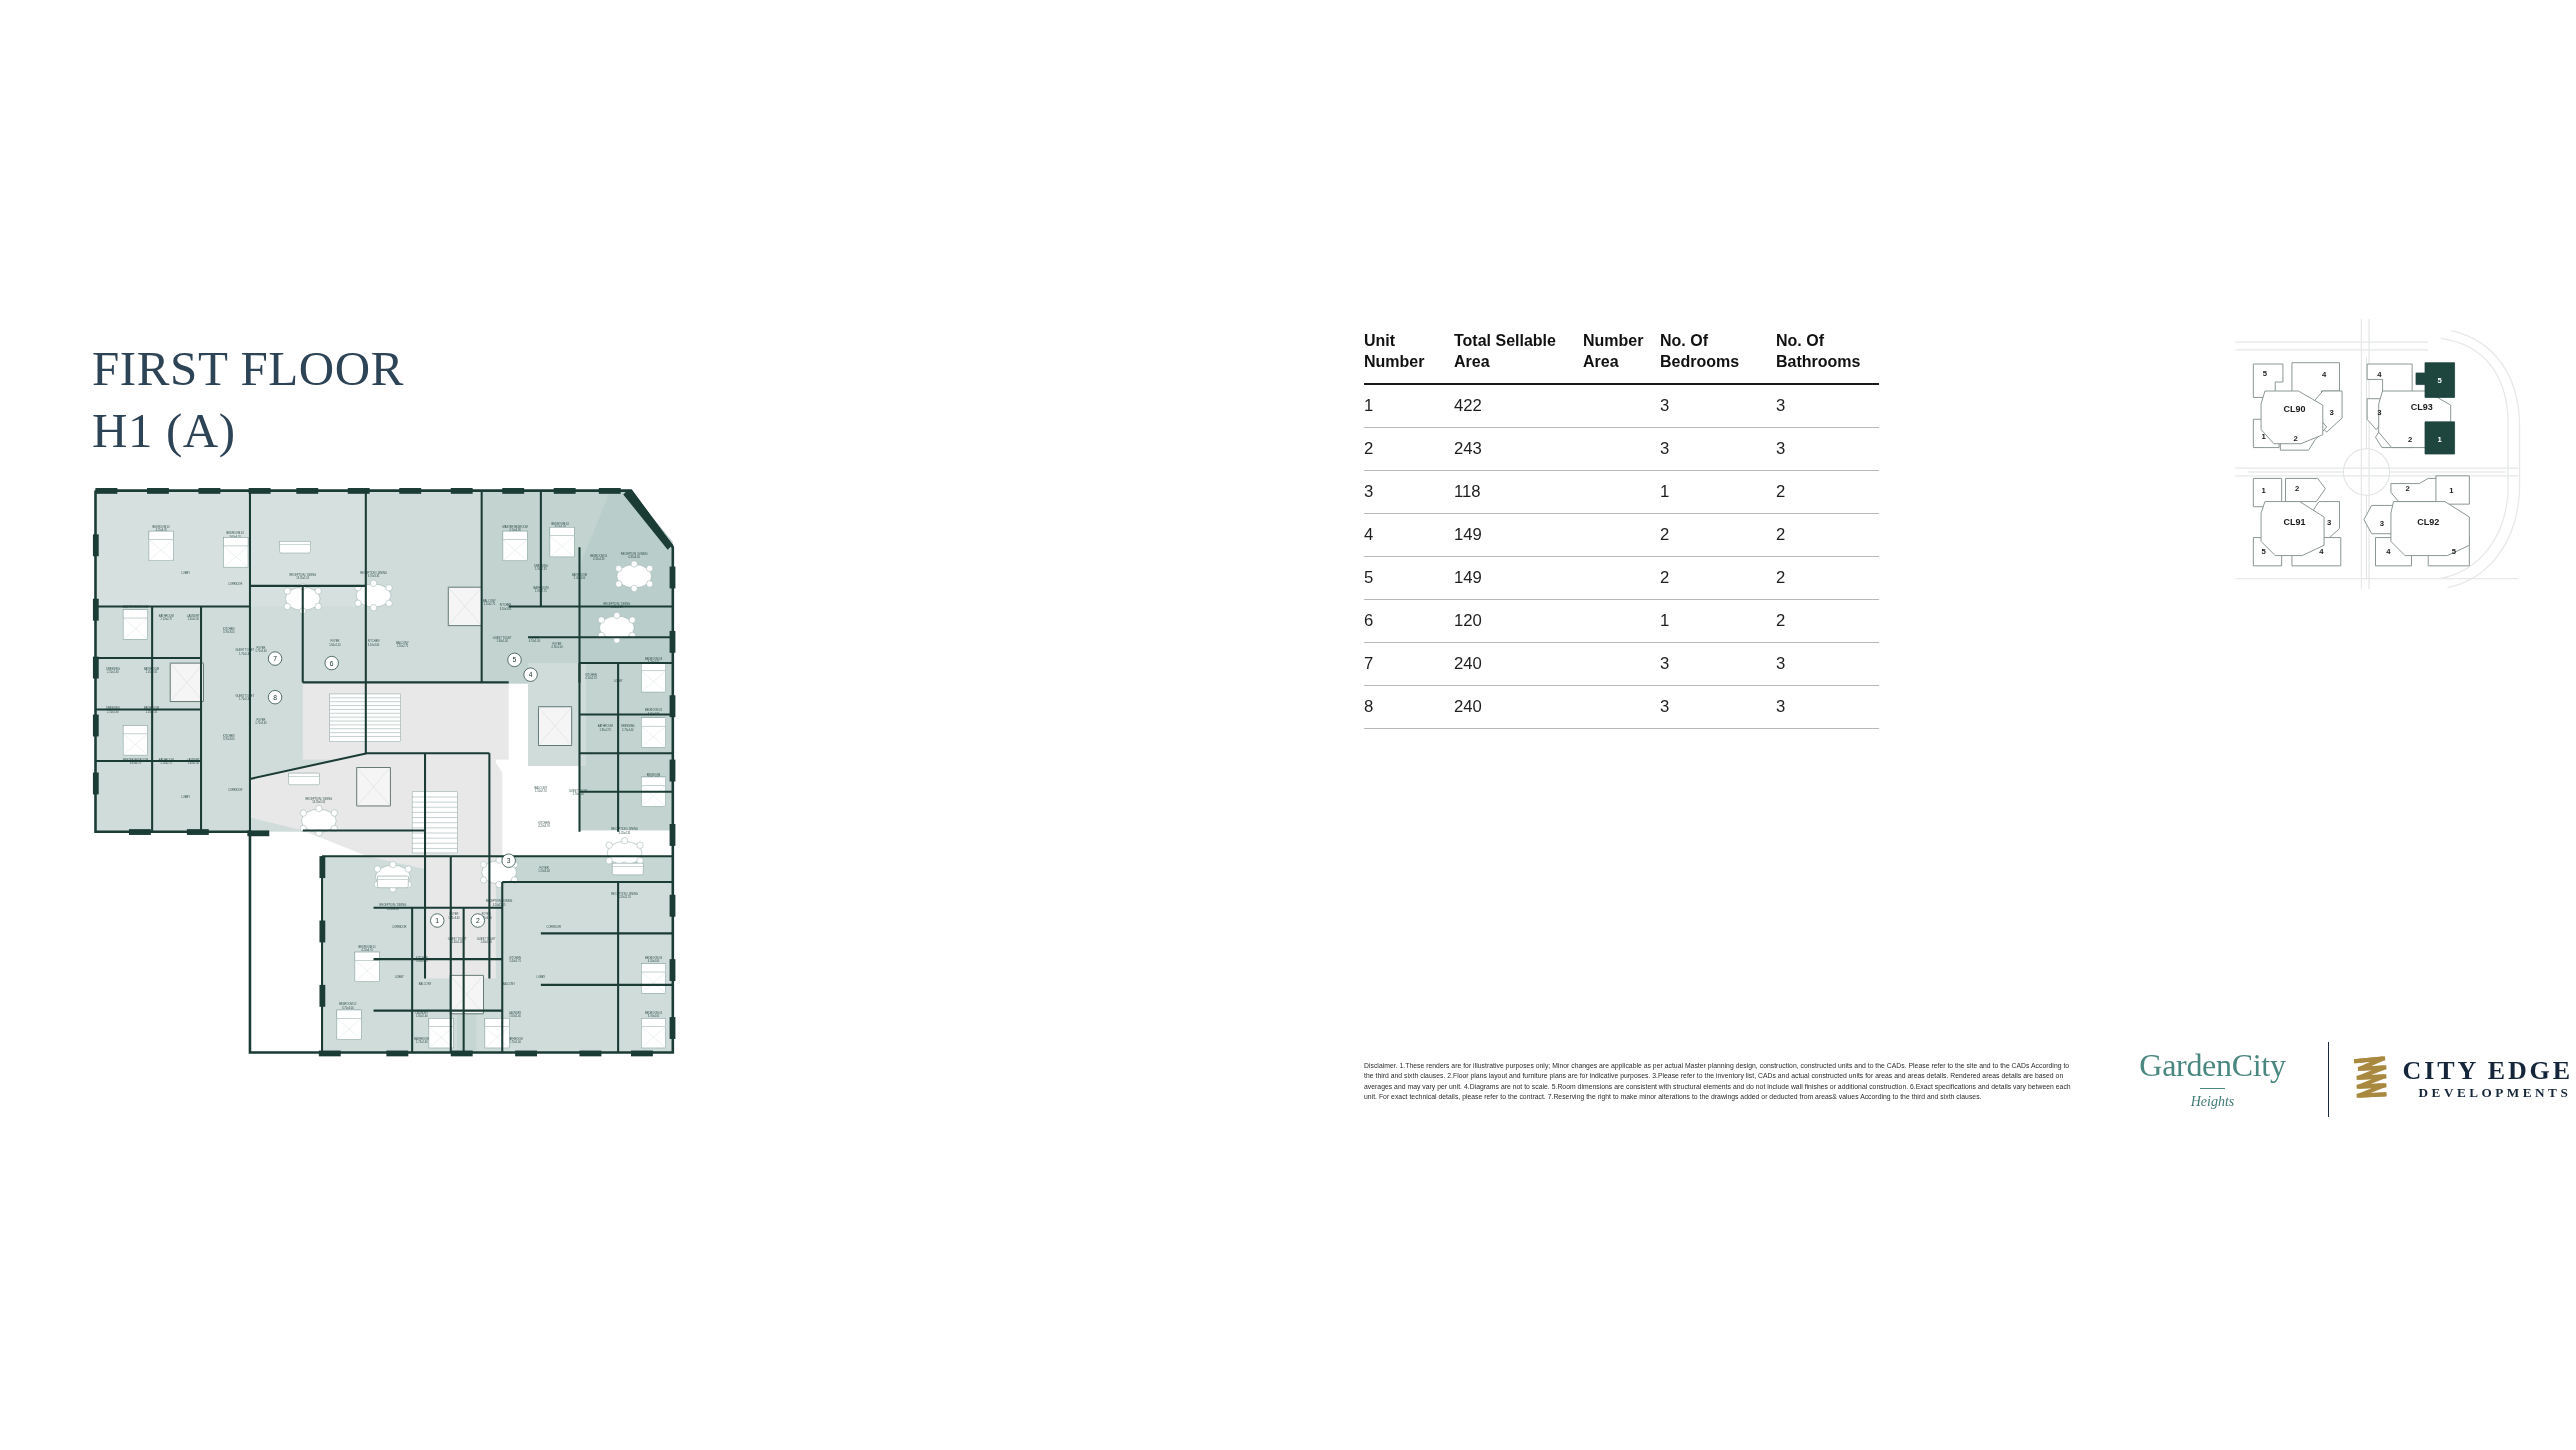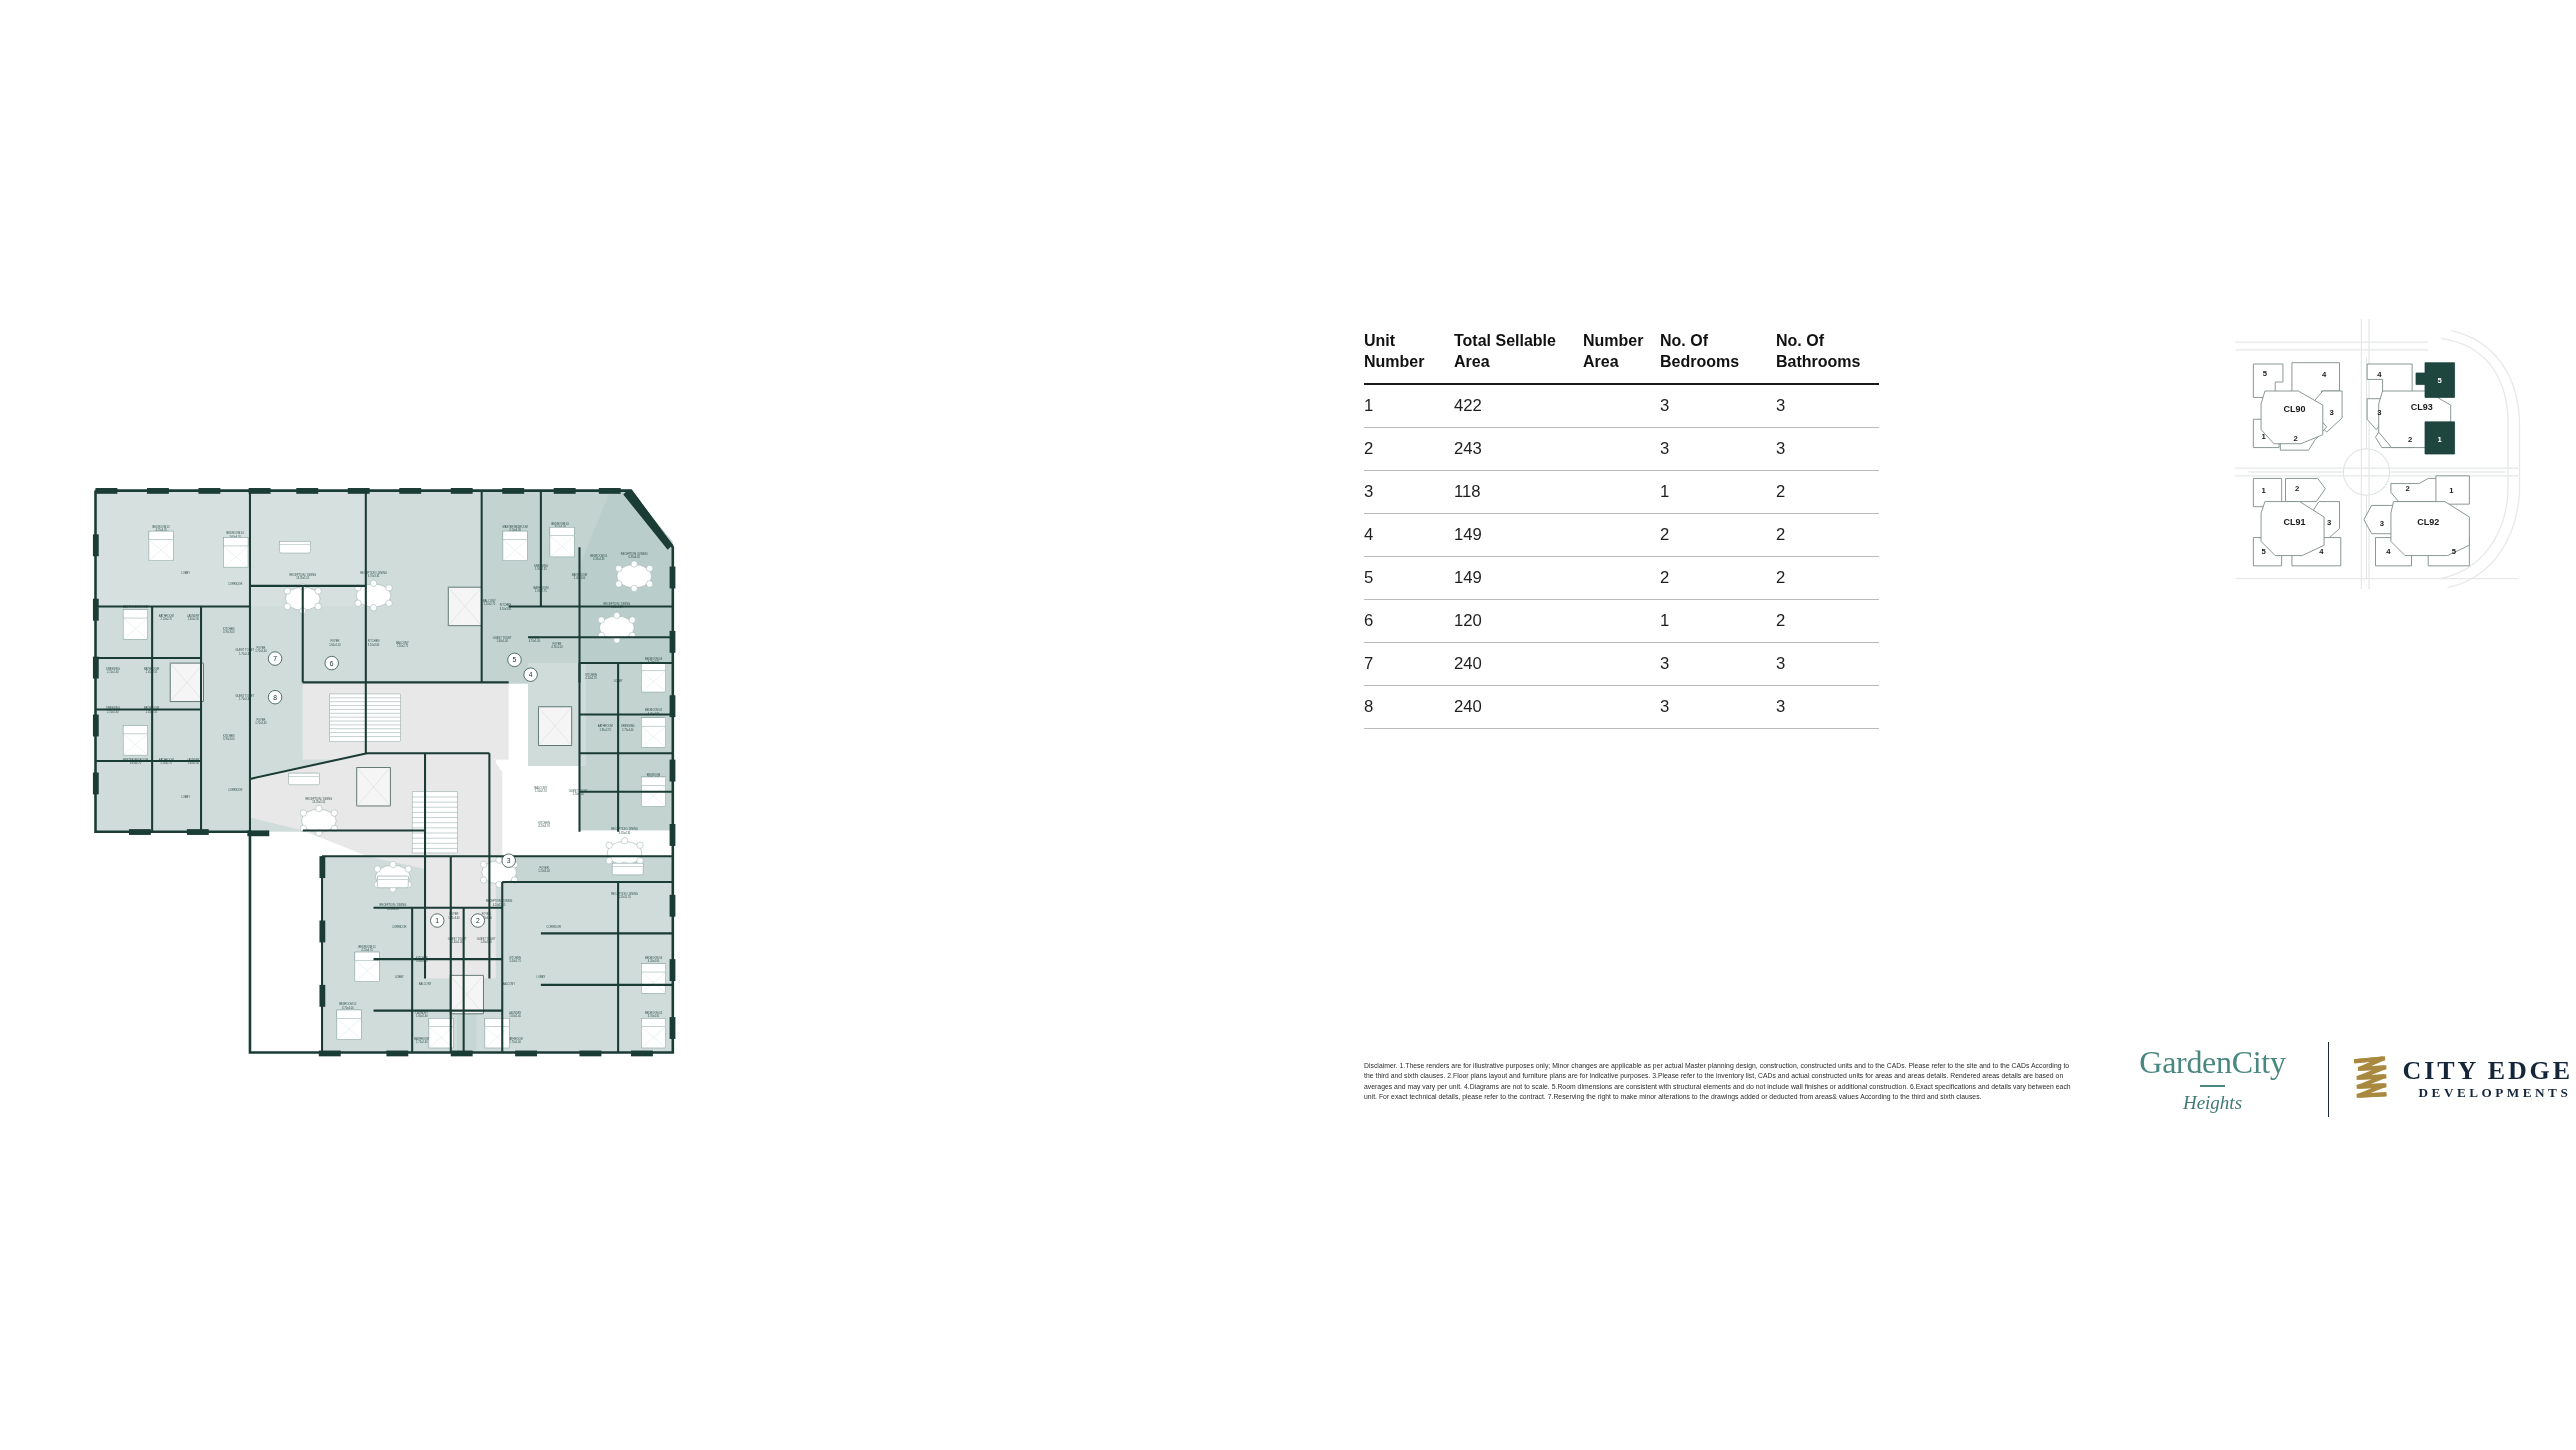--- a/index.html
+++ b/index.html
@@ -58,37 +58,41 @@
   
   .logos { position:absolute; left:2119px; top:1034px; height:90px; display:flex; align-items:center; }
   .logo-gc { text-align:center; width:187px; }
   .logo-gc .gc-name {
     font-family:"Liberation Serif", serif;
     font-size:32px; color:#4a8781; letter-spacing:-0.3px; line-height:1;
   }
   .logo-gc .gc-rule { width:24.5px; height:1.3px; background:#4a8781; margin:7px auto 5.8px; }
   .logo-gc .gc-sub {
     font-family:"Liberation Serif", serif; font-style:italic;
-    font-size:19px; color:#3f7a74; line-height:1;
+    font-size:14px; color:#3f7a74; line-height:1;
   }
   .logo-divider { width:1.3px; height:75px; background:#1b2a3d; margin:0 22px; }
   .logo-ce { display:flex; align-items:center;font-family:Liberation Serif, serif; }
   .ce-mark { width:41px; height:52px; margin-right:10.3px; }
   .ce-text .ce-1 {
     font-size:26px; font-weight:700; color:#15263b; letter-spacing:2.9px; line-height:1.06;
   }
   .ce-text .ce-2 {
     font-size:13.2px; font-weight:700; color:#15263b; letter-spacing:3.5px; line-height:1.2;padding-left:16px;
   }
 </style>
 </head>
 <body>
 
 <div class="page">
 
+  <div class="title-block">
+    <div class="title-line">FIRST FLOOR</div>
+    <div class="title-line">H1 (A)</div>
+  </div>
 
   <div class="plan-wrap">
     <svg viewBox="0 0 970 940" xmlns="http://www.w3.org/2000/svg">
       <defs>
 
         <pattern id="tilepat" width="9" height="9" patternUnits="userSpaceOnUse">
           <path d="M0 0 L9 9 M9 0 L0 9" stroke="#e3e9e8" stroke-width="0.5" fill="none"></path>
         </pattern>
         <g id="dtable">
           <ellipse cx="0" cy="0" rx="27" ry="18" fill="#fff" stroke="#8aa5a2" stroke-width="0.8"></ellipse>

